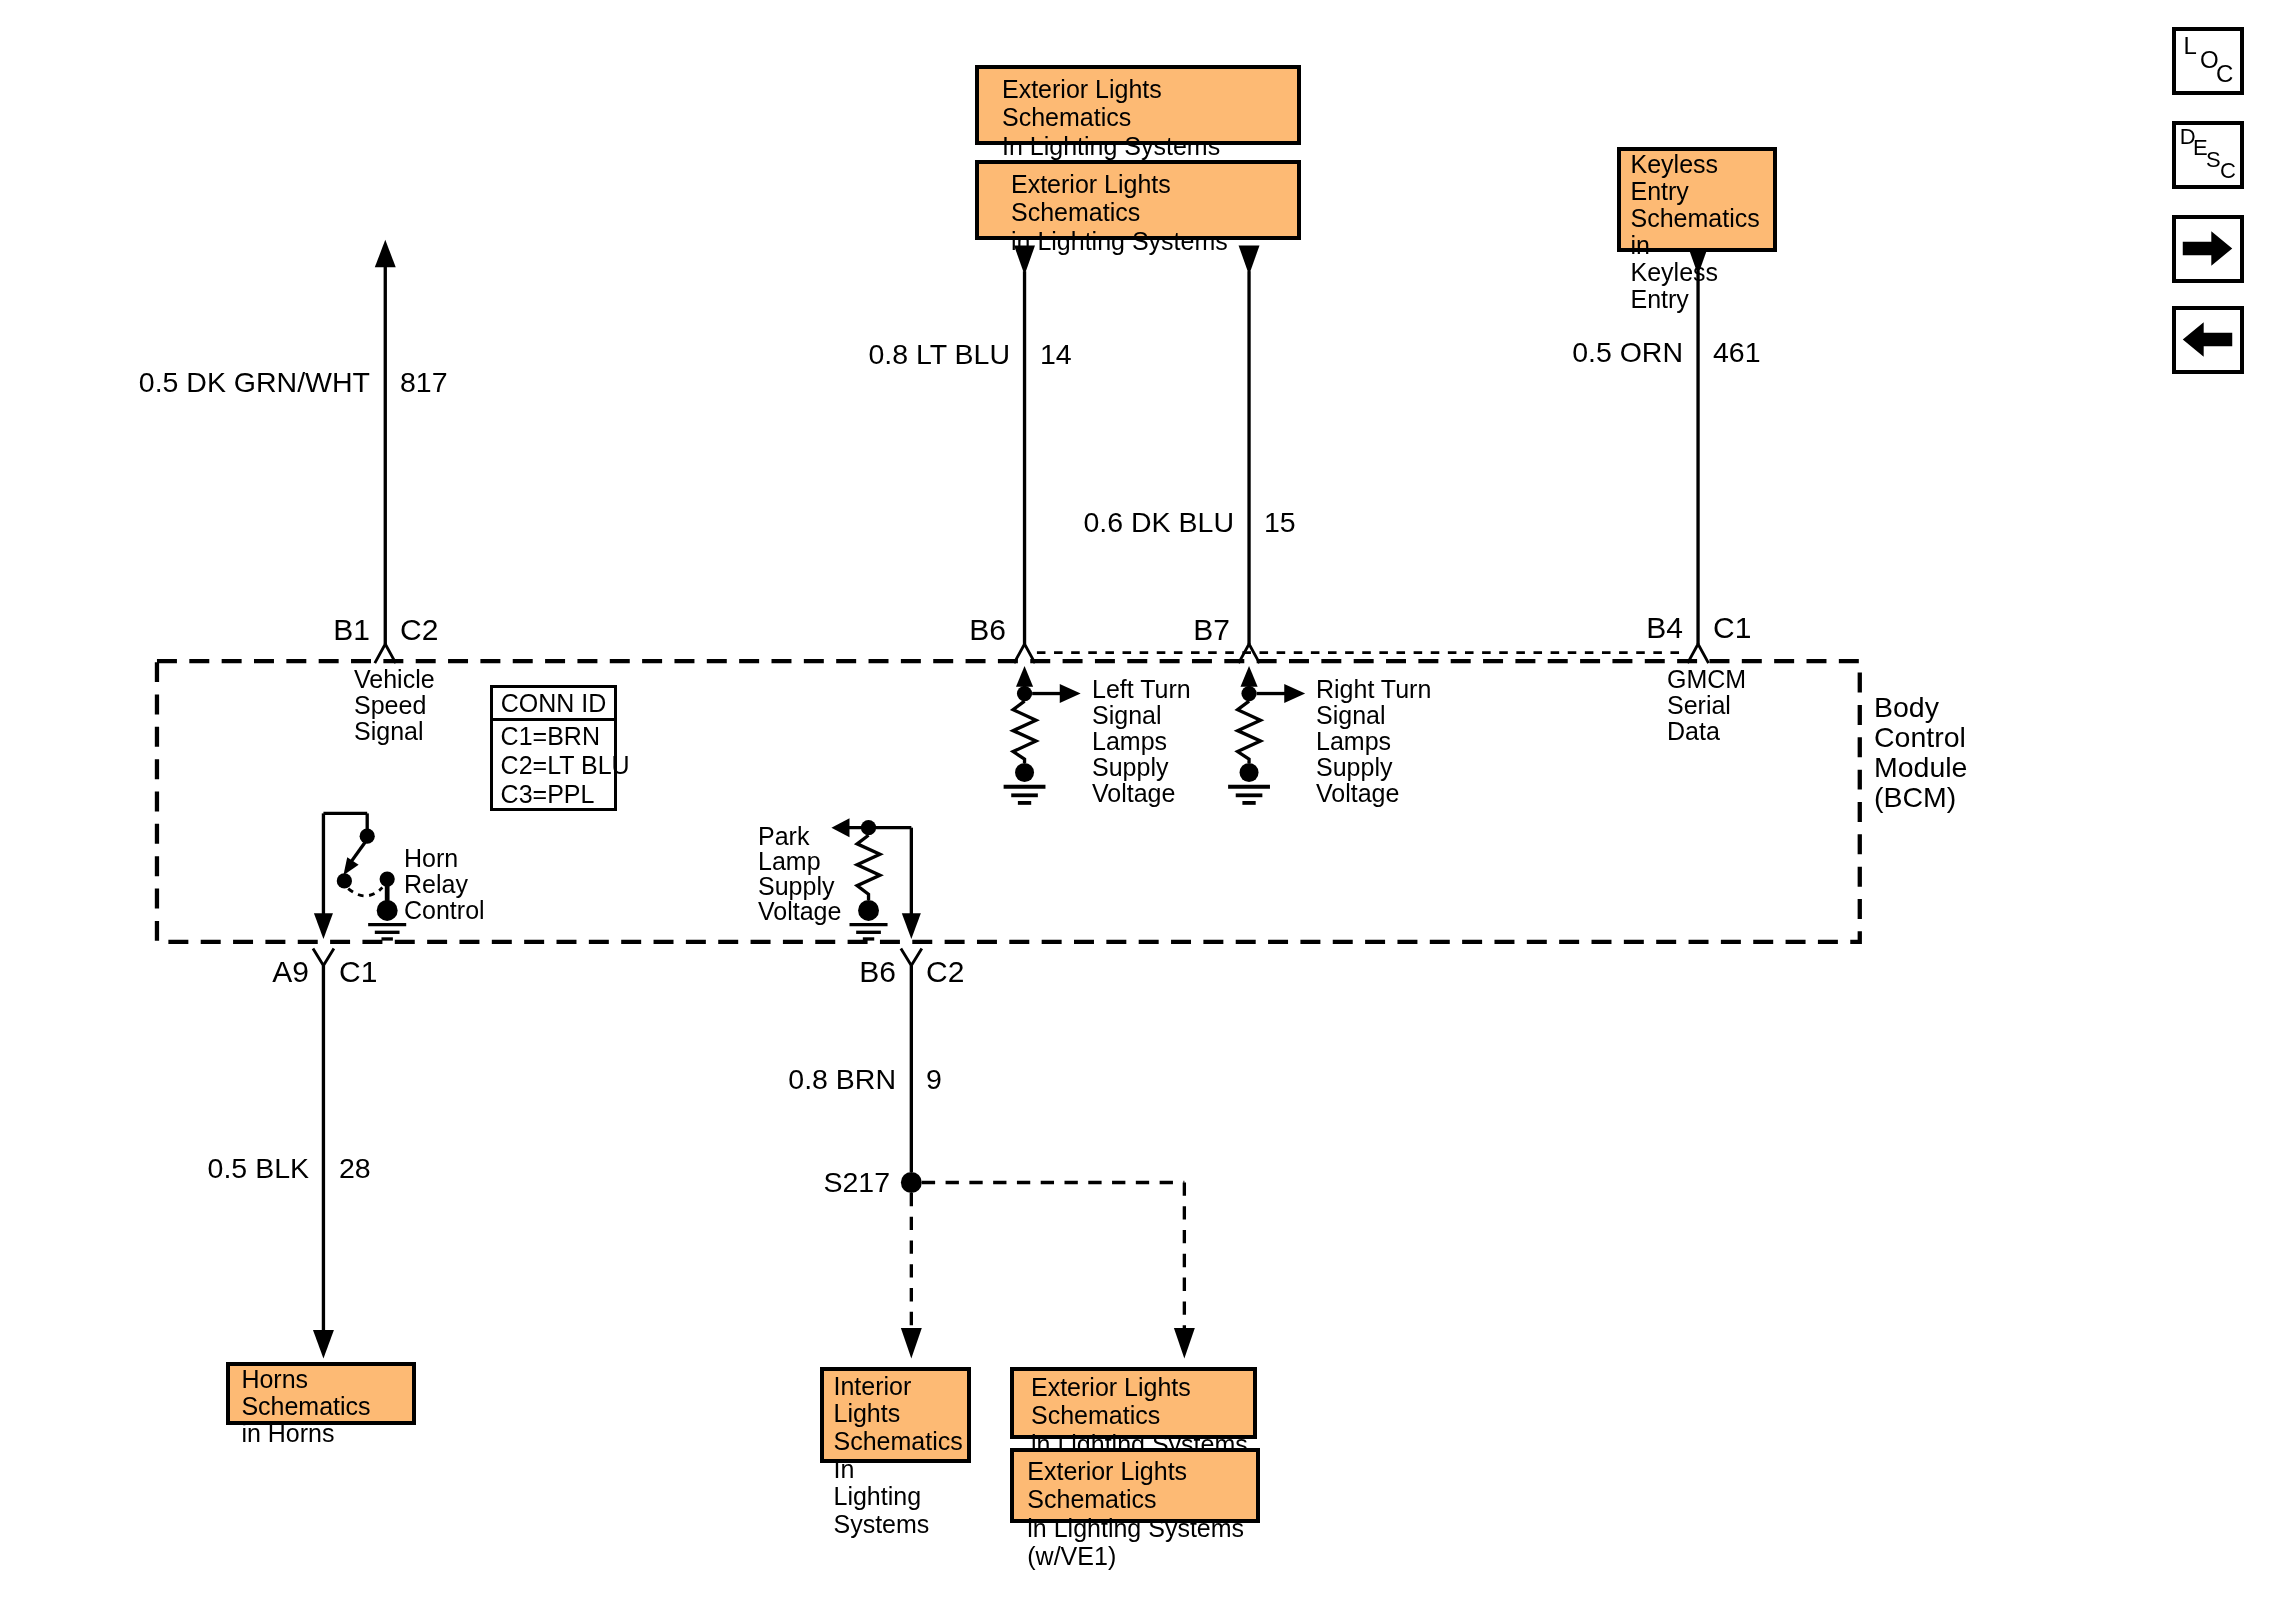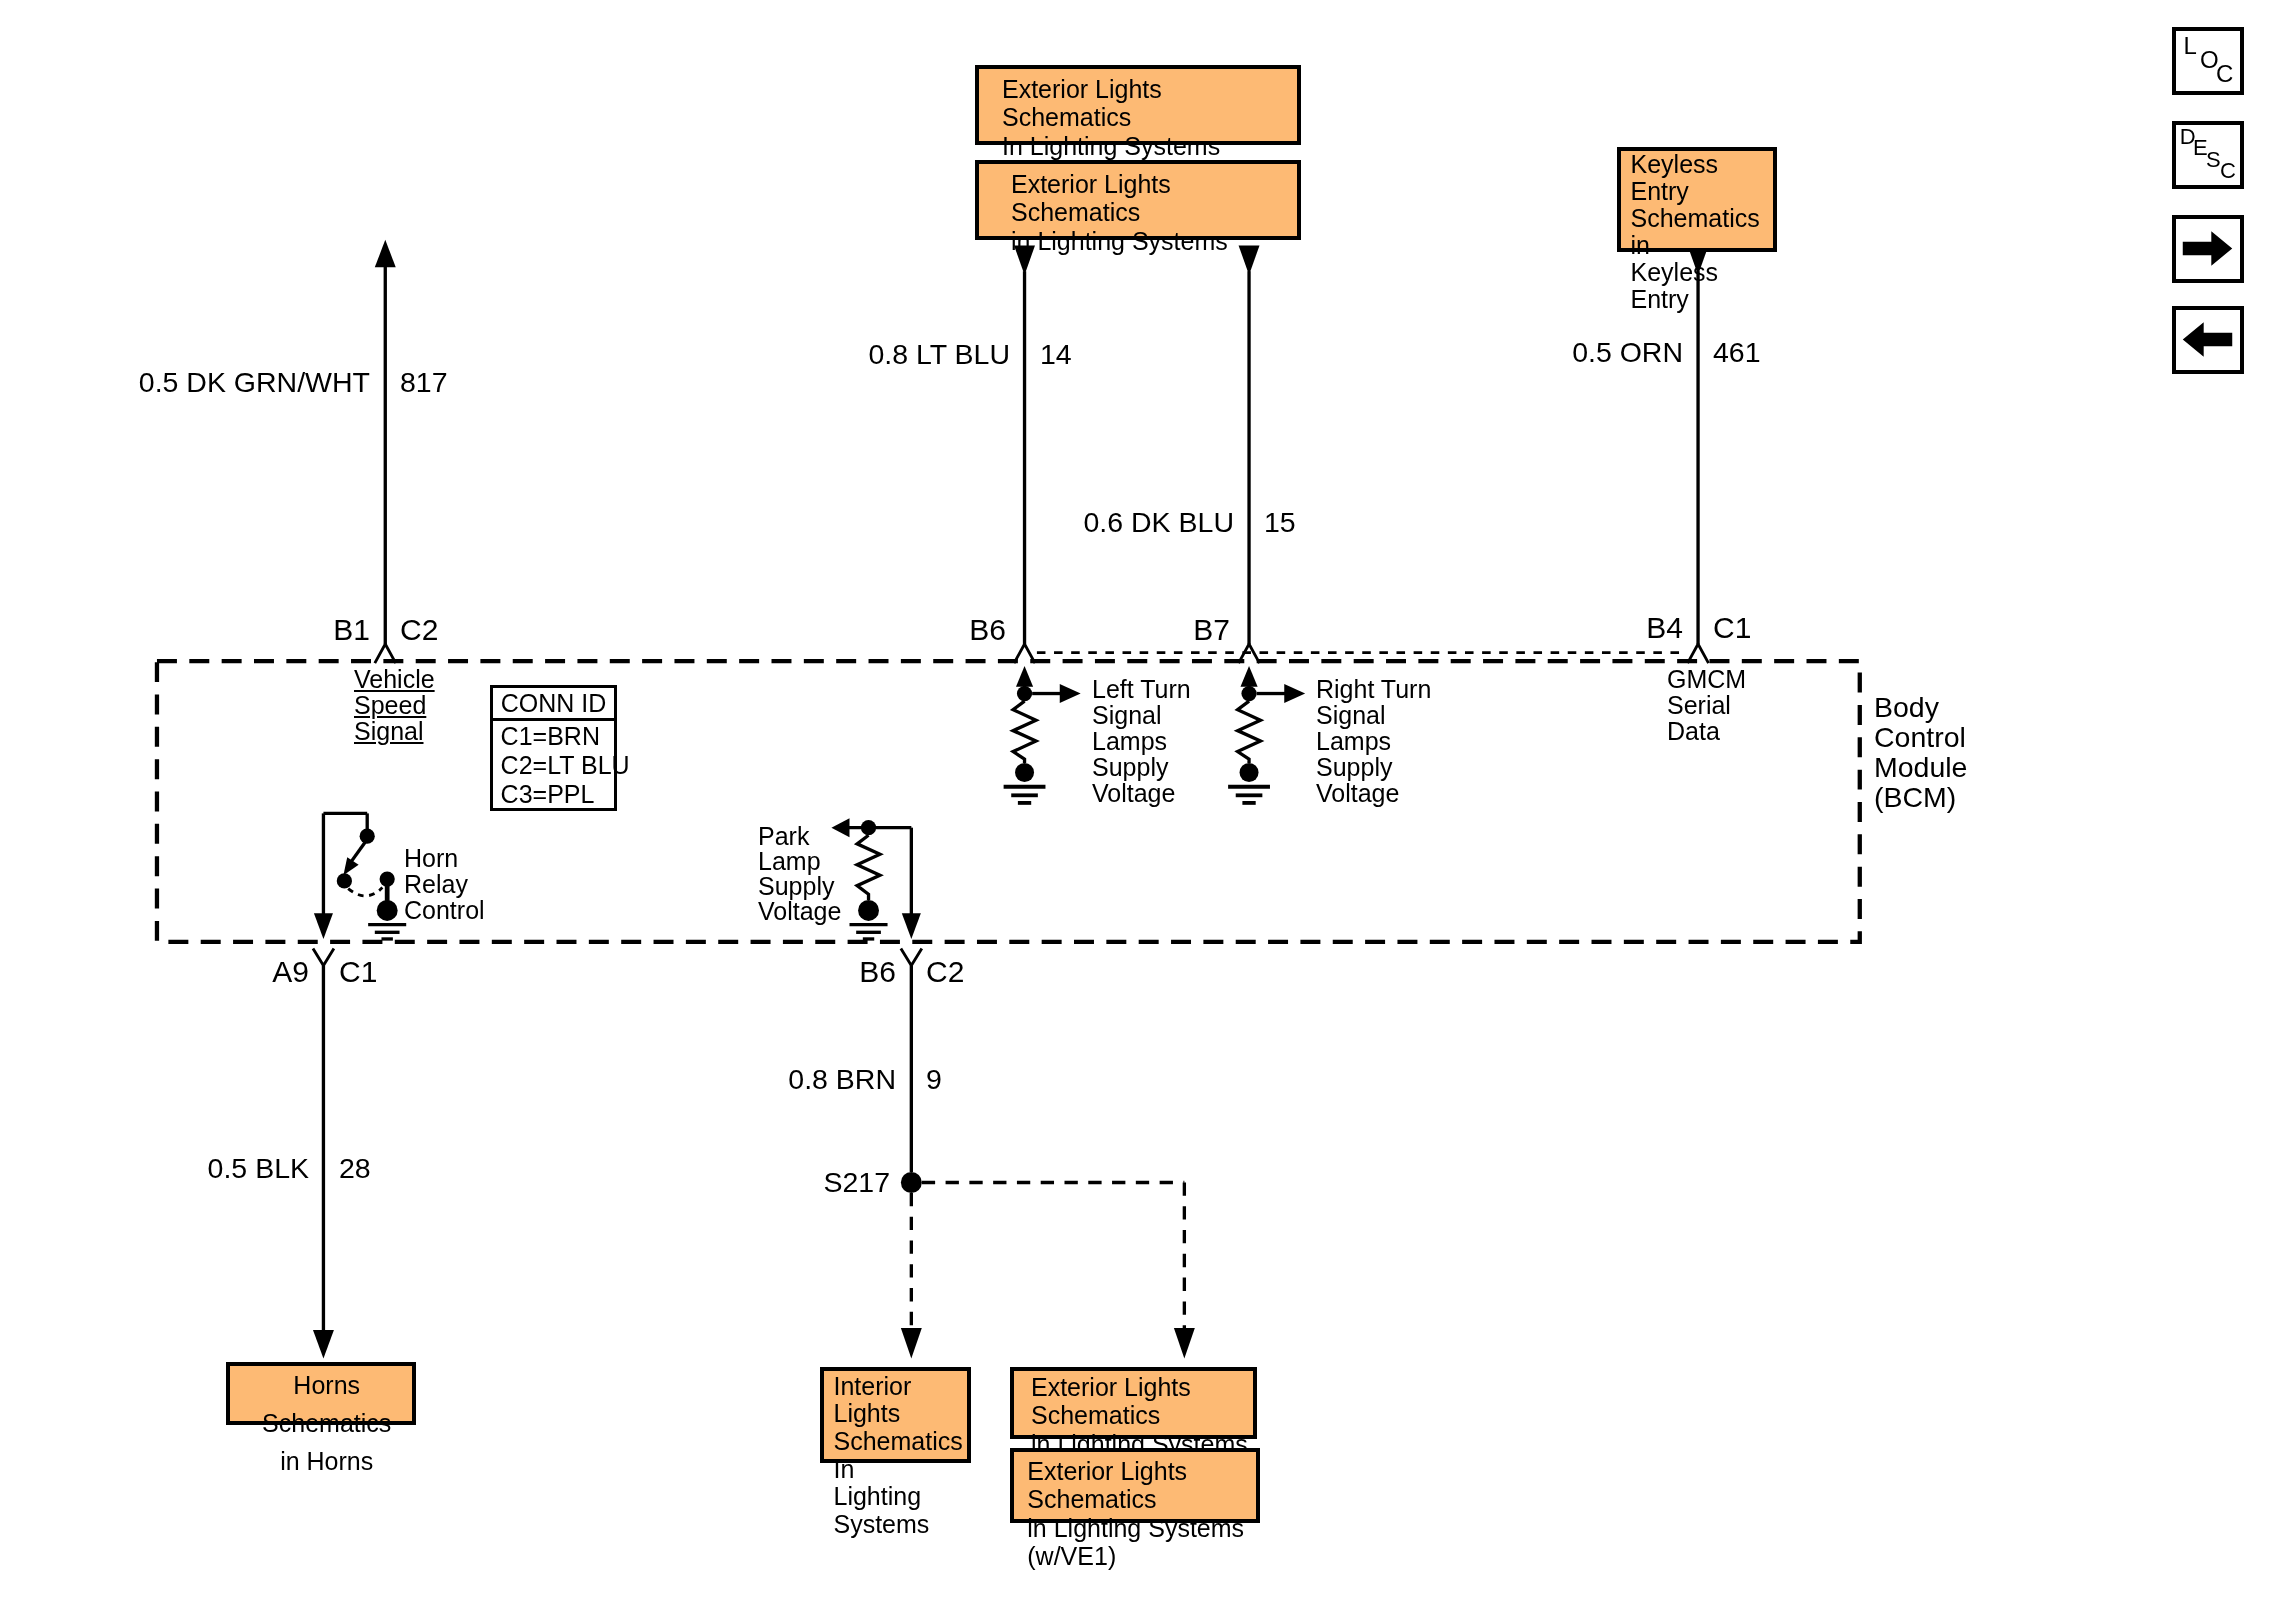--- a/index.html
+++ b/index.html
@@ -147,21 +147,21 @@
 in Lighting Systems</div>
   </div>
 
   <div class="box" style="left:1617px;top:147px;width:160px;height:105px;">
     <div class="box-text" style="padding:0 0 0 9.5px;line-height:27px;">Keyless Entry
 Schematics in
 Keyless Entry</div>
   </div>
 
   <div class="box" style="left:226px;top:1362px;width:190px;height:63px;">
-    <div class="box-text" style="padding:0 0 0 11.4px;line-height:38px;text-align:center;">Horns Schematics
+    <div class="box-text" style="padding:0 0 0 11.4px;line-height:27px;">Horns Schematics
 in Horns</div>
   </div>
 
   <div class="box" style="left:820px;top:1367px;width:151px;height:96px;">
     <div class="box-text" style="padding:1.9px 0 0 9.5px;line-height:27.6px;">Interior Lights
 Schematics In
 Lighting Systems</div>
   </div>
 
   <div class="box" style="left:1010px;top:1367px;width:247px;height:72px;">
@@ -200,21 +200,21 @@
   <div class="pin" style="left:1713px;top:611px;">C1</div>
   <div class="pin ra" style="right:1976px;top:955px;">A9</div>
   <div class="pin" style="left:339px;top:955px;">C1</div>
   <div class="pin ra" style="right:1389px;top:955px;">B6</div>
   <div class="pin" style="left:926px;top:955px;">C2</div>
 
   <div class="bcm-title" style="left:1874px;top:657px;margin-top:35px;">Body
 Control
 Module
 (BCM)</div>
-  <div class="lbl" style="left:354px;top:666px;text-decoration:underline;">Vehicle
+  <div class="lbl" style="left:354px;top:666px;">Vehicle
 Speed
 Signal</div>
   <div class="lbl" style="left:1092px;top:676px;">Left Turn
 Signal
 Lamps
 Supply
 Voltage</div>
   <div class="lbl" style="left:1316px;top:676px;">Right Turn
 Signal
 Lamps

